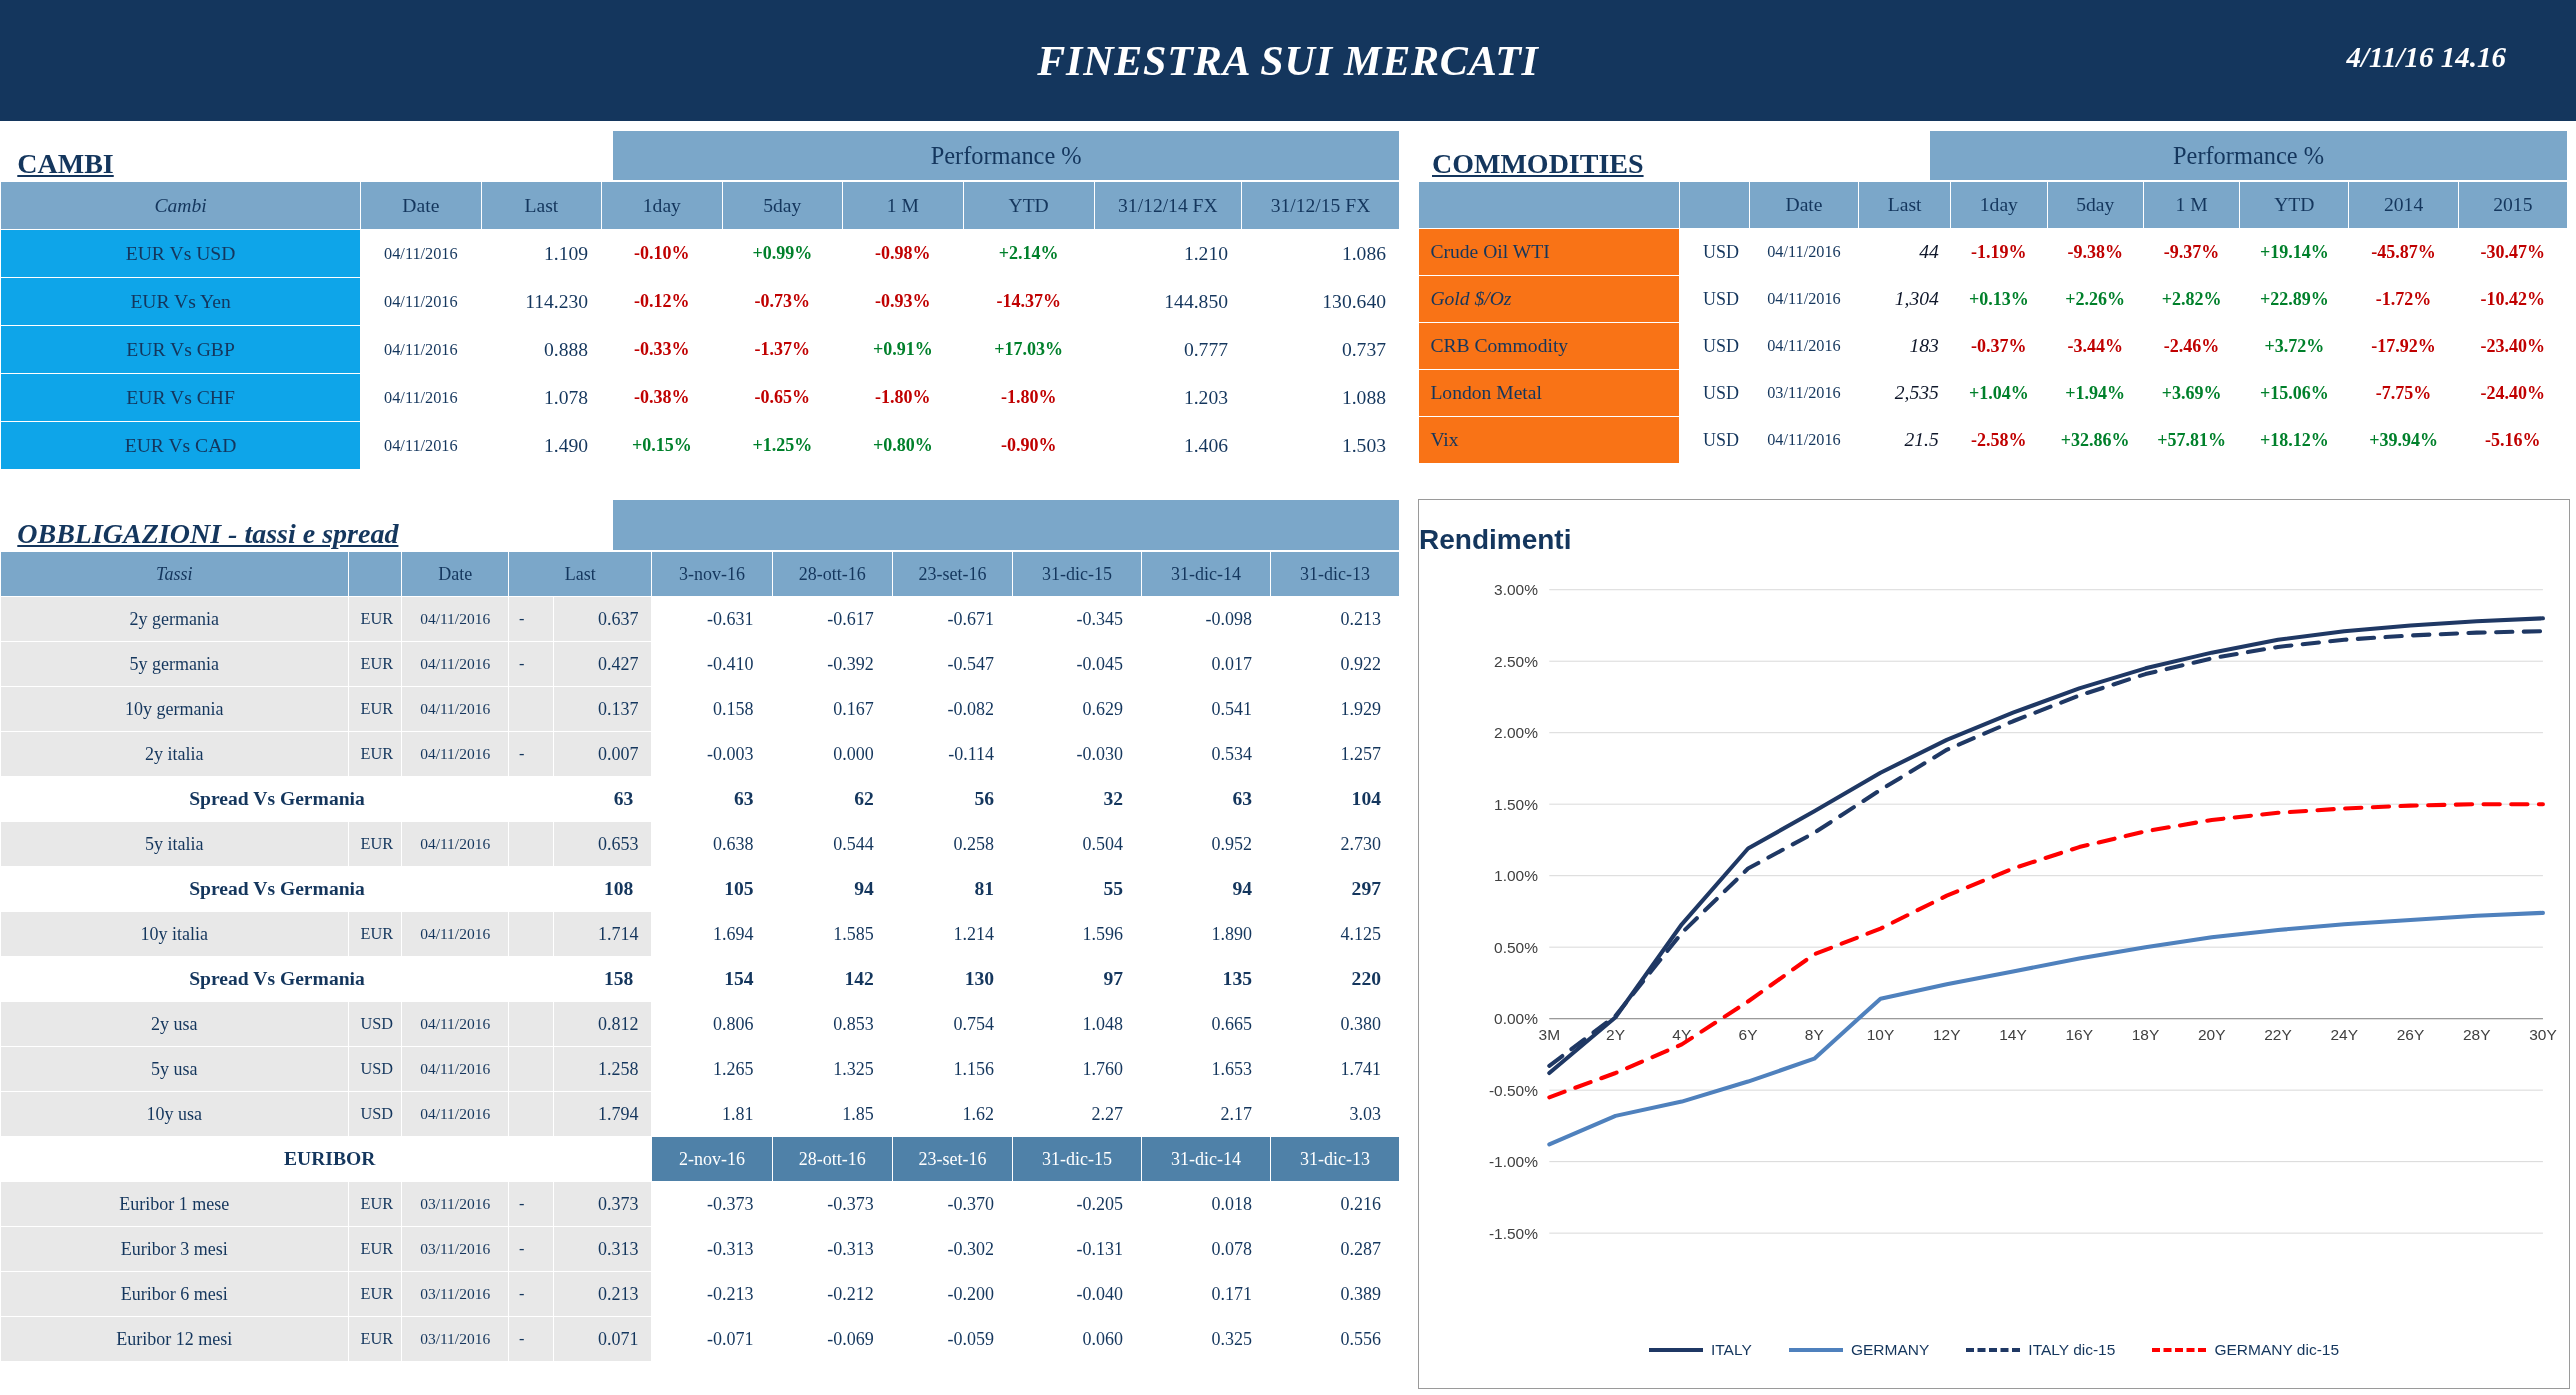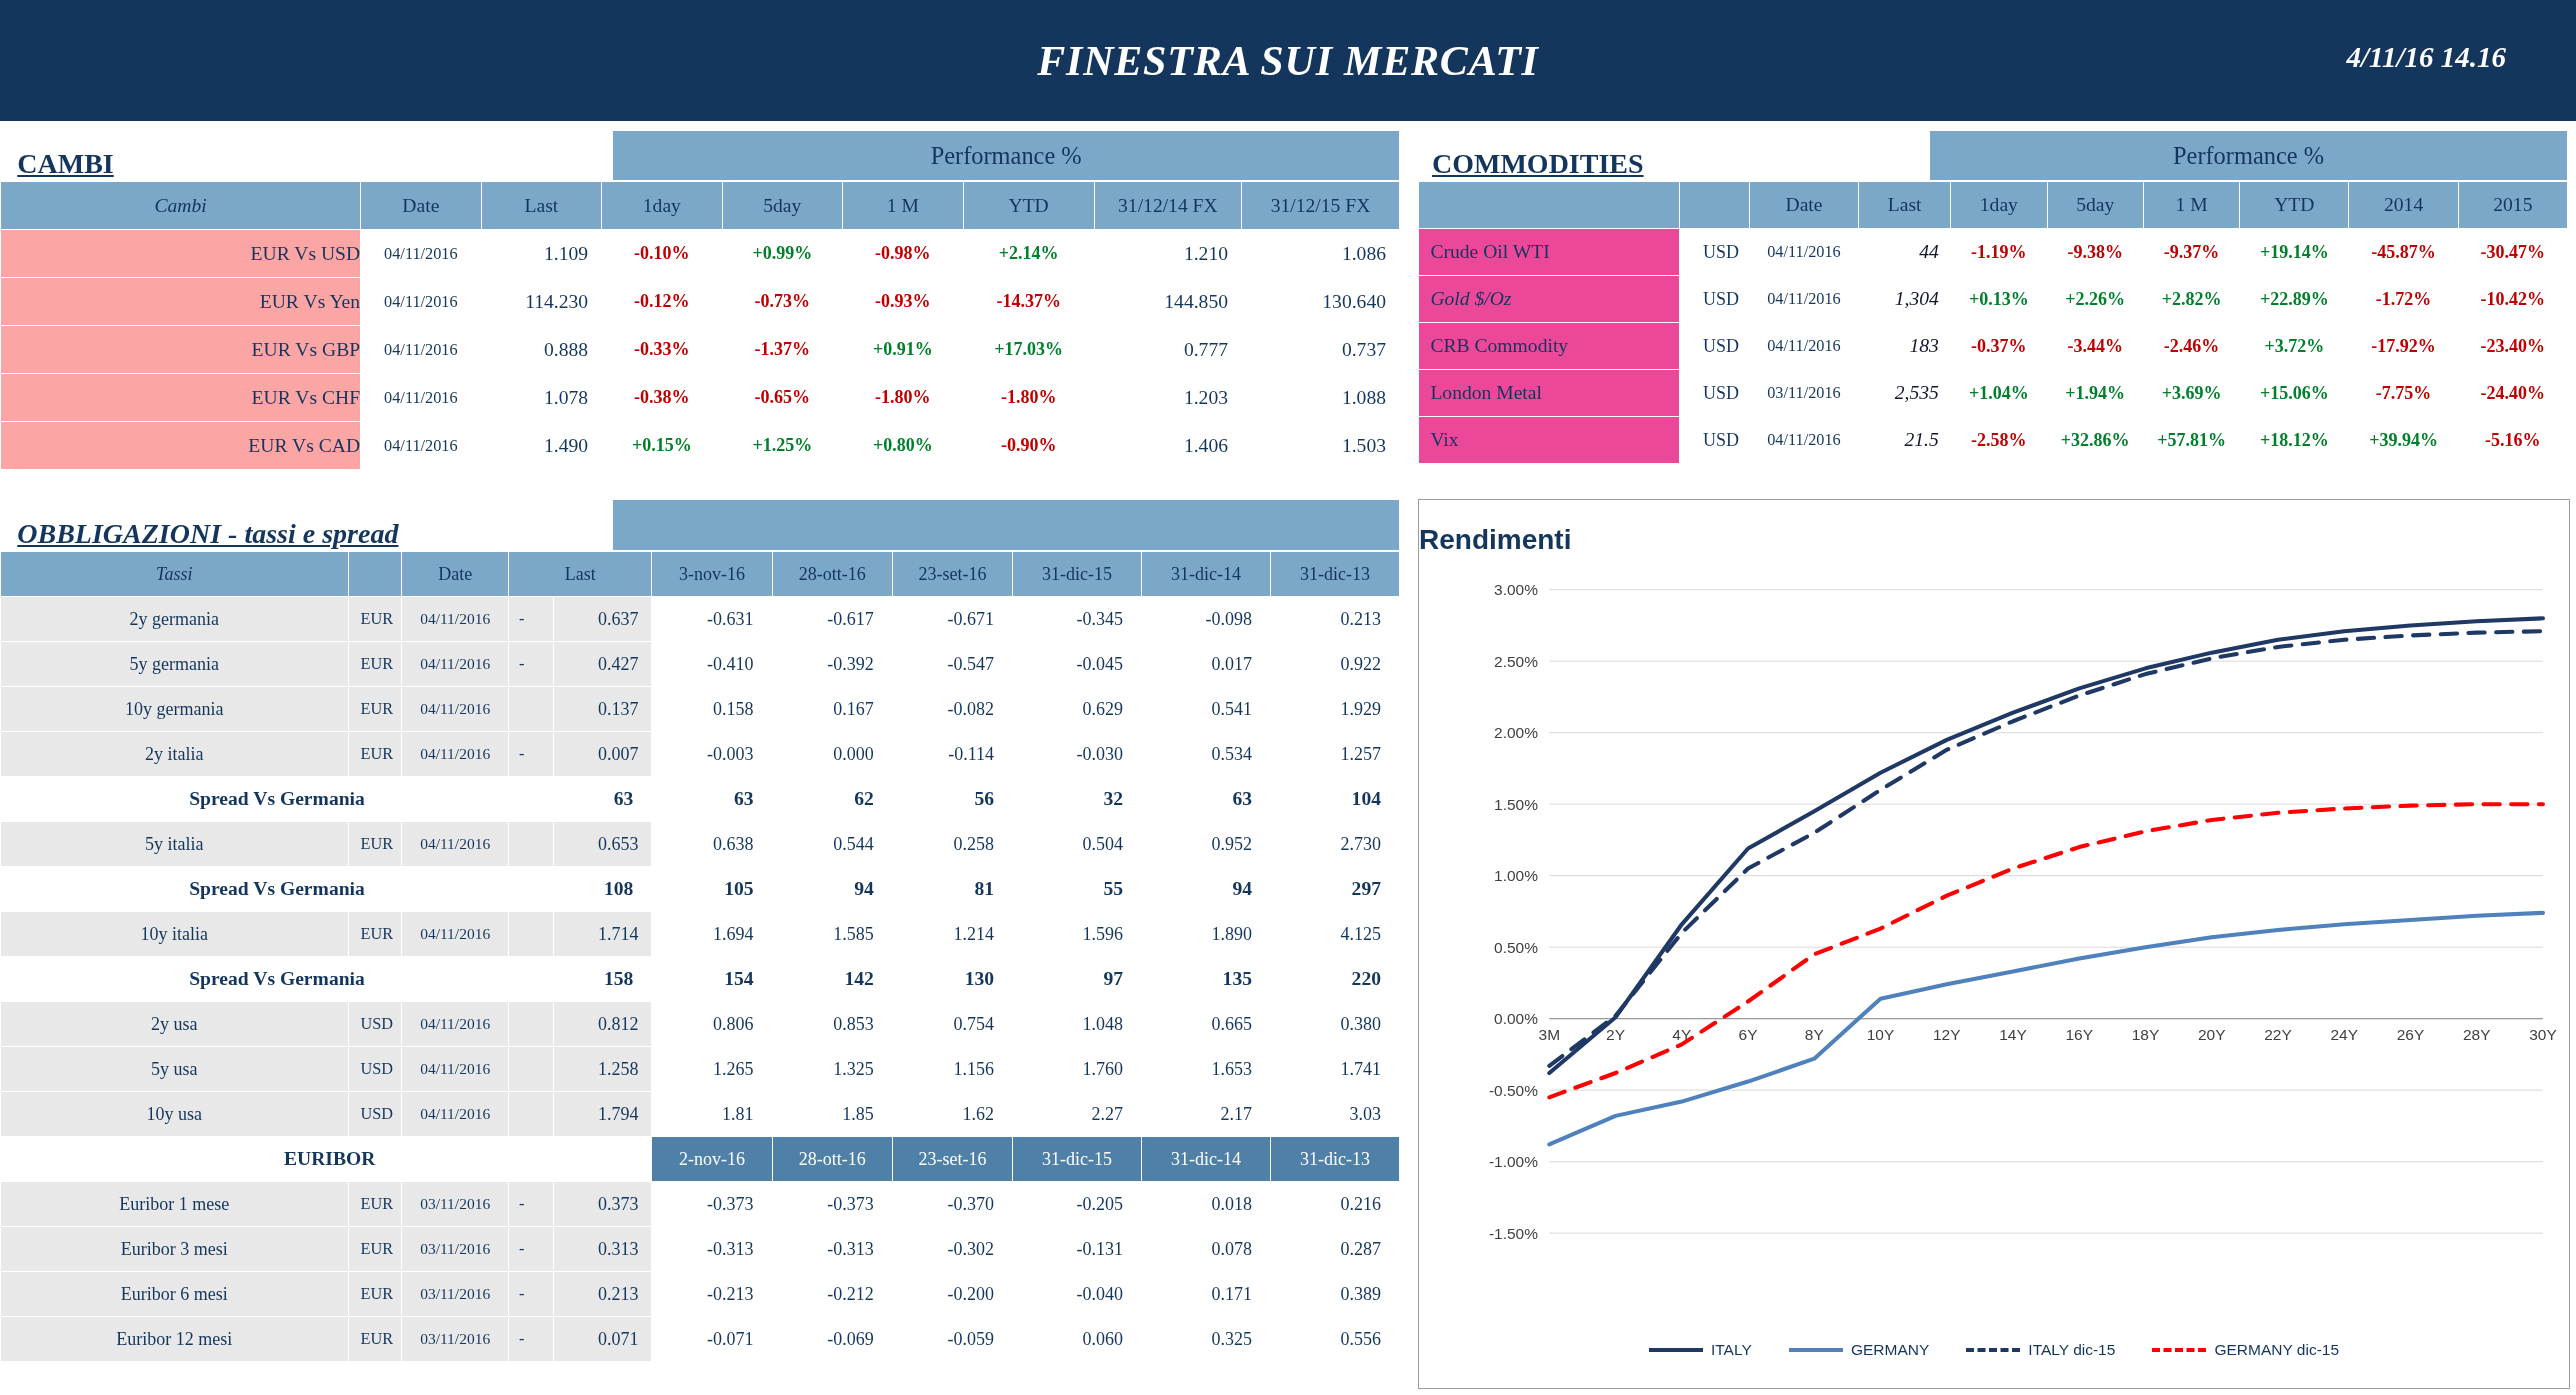--- a/index.html
+++ b/index.html
@@ -23,35 +23,35 @@
   
   .cambi-wrap{position:absolute;left:0;top:130px;width:1400px;}
   .cambi-top{width:1400px;height:51px;}
   .cambi-top td{border:0.8px solid #ffffff;}
   .cambi-top .t1{width:595px;background:#fff;vertical-align:bottom;padding-left:16.3px;}
   .cambi-top .t2{background:#7ba7c9;}
   .cambi-tbl{width:1400px;}
   .cambi-tbl td{border:0.8px solid #ffffff;height:47px;}
   .cambi-tbl .hdr{background:#7ba7c9;color:#14365d;text-align:center;font-size:19.6px;font-weight:normal;}
   .cambi-tbl .hdrit{font-style:italic;}
-  .cambi-tbl .lbl{background:#fca5a5;text-align:right;color:#14365d;font-size:19.6px;}
+  .cambi-tbl .lbl{background:#0ea5e9;text-align:center;color:#14365d;font-size:19.6px;}
   .cambi-tbl .val{background:#fff;text-align:right;padding-right:13px;color:#14365d;font-size:19.6px;}
   .cambi-tbl .dt{background:#fff;text-align:center;color:#14365d;font-size:16.3px;}
   .cambi-tbl .pct{background:#fff;text-align:center;font-size:18px;}
 
   
   .comm-wrap{position:absolute;left:1418px;top:130px;width:1150px;}
   .comm-top{width:1150px;height:51px;}
   .comm-top td{border:0.8px solid #ffffff;}
   .comm-top .t1{width:497px;background:#fff;vertical-align:bottom;padding-left:13px;}
   .comm-top .t2{background:#7ba7c9;}
   .comm-tbl{width:1150px;}
   .comm-tbl td{border:0.8px solid #ffffff;height:46px;}
   .comm-tbl .hdr{background:#7ba7c9;color:#14365d;text-align:center;font-size:19.6px;}
-  .comm-tbl .name{background:#ec4899;text-align:left;padding-left:11.4px;color:#14365d;font-size:19.6px;margin-top:39px;}
+  .comm-tbl .name{background:#f97316;text-align:left;padding-left:11.4px;color:#14365d;font-size:19.6px;margin-top:39px;}
   .comm-tbl .cur{background:#fff;text-align:right;padding-right:9.8px;color:#14365d;font-size:18px;}
   .comm-tbl .dt{background:#fff;text-align:center;color:#14365d;font-size:16.3px;}
   .comm-tbl .val{background:#fff;text-align:right;padding-right:11.4px;color:#0f172a;font-size:19.6px;font-style:italic;}
   .comm-tbl .pct{background:#fff;text-align:center;font-size:18px;}
 
   
   .obb-wrap{position:absolute;left:0;top:499px;width:1400px;}
   .obb-top{width:1400px;height:52px;}
   .obb-top td{border:0.8px solid #ffffff;}
   .obb-top .t1{width:595px;background:#fff;vertical-align:bottom;padding-left:16.3px;}

